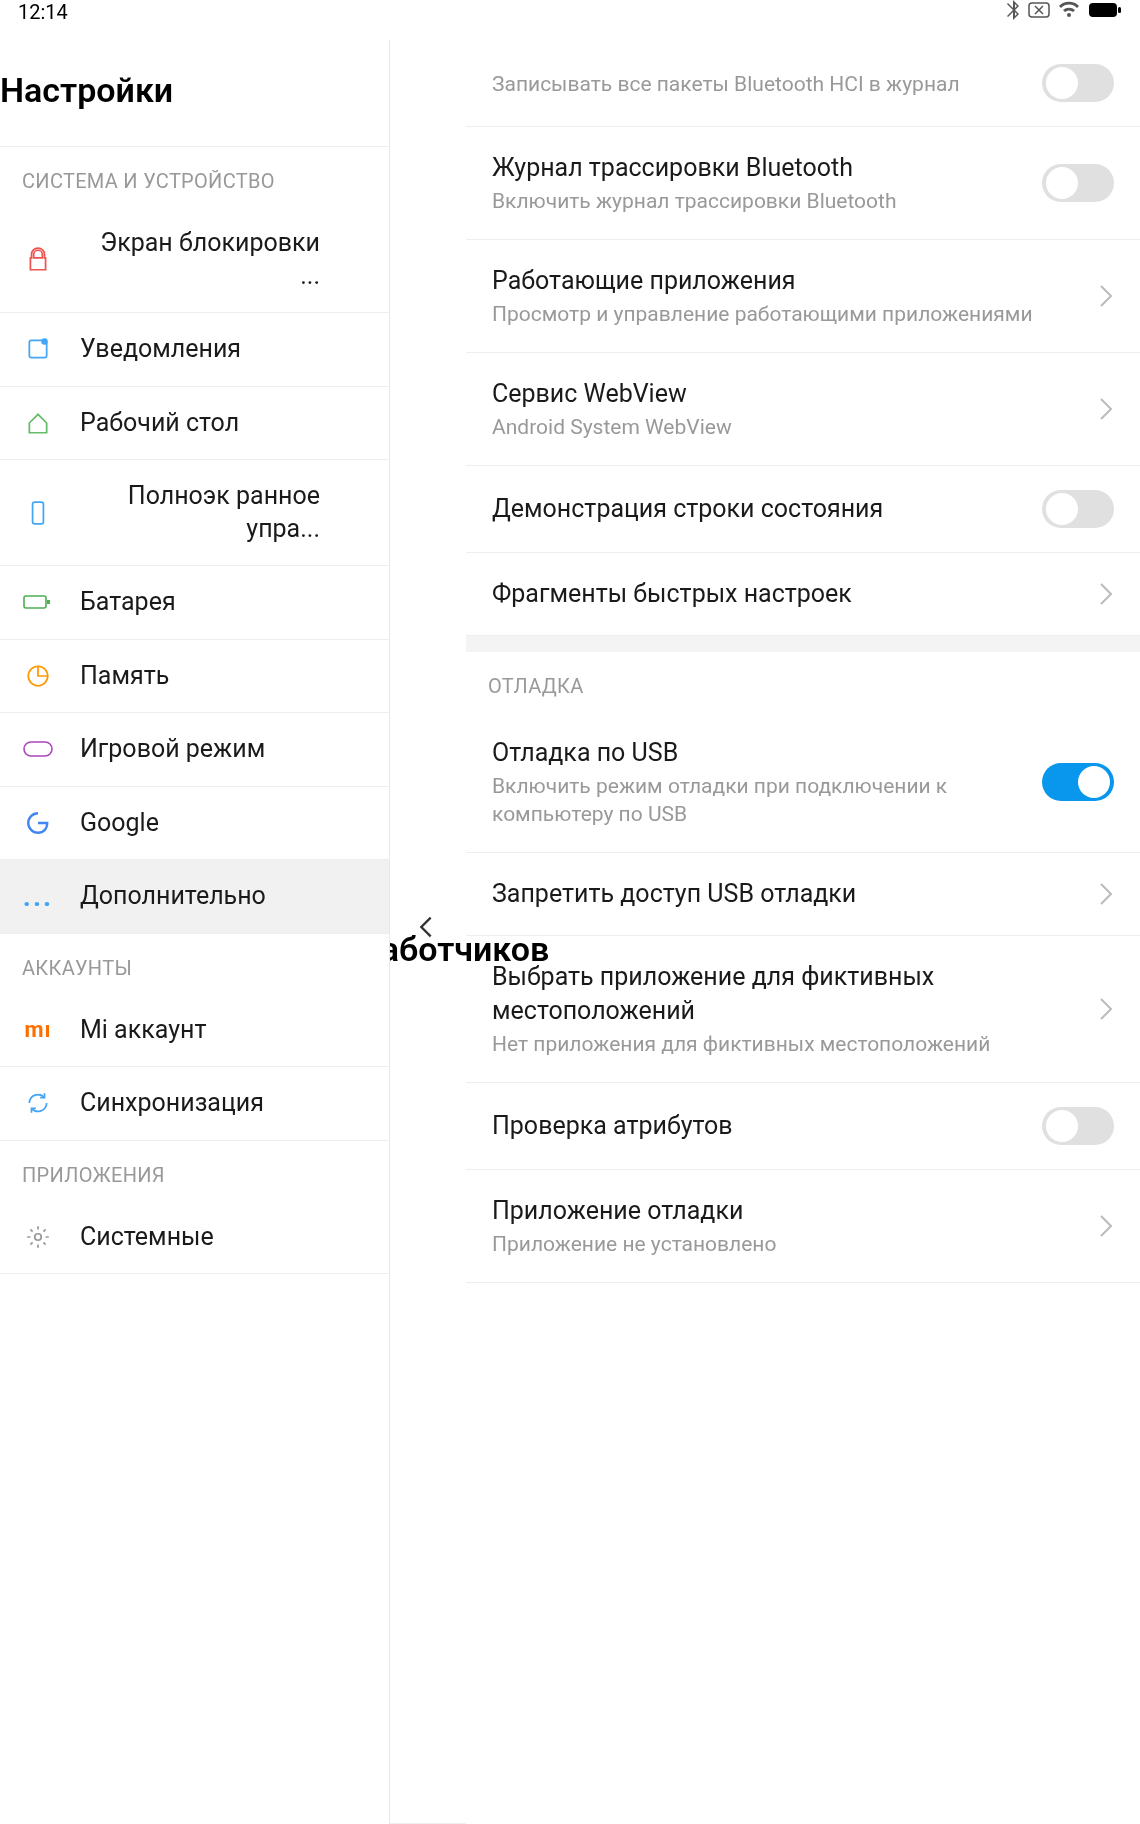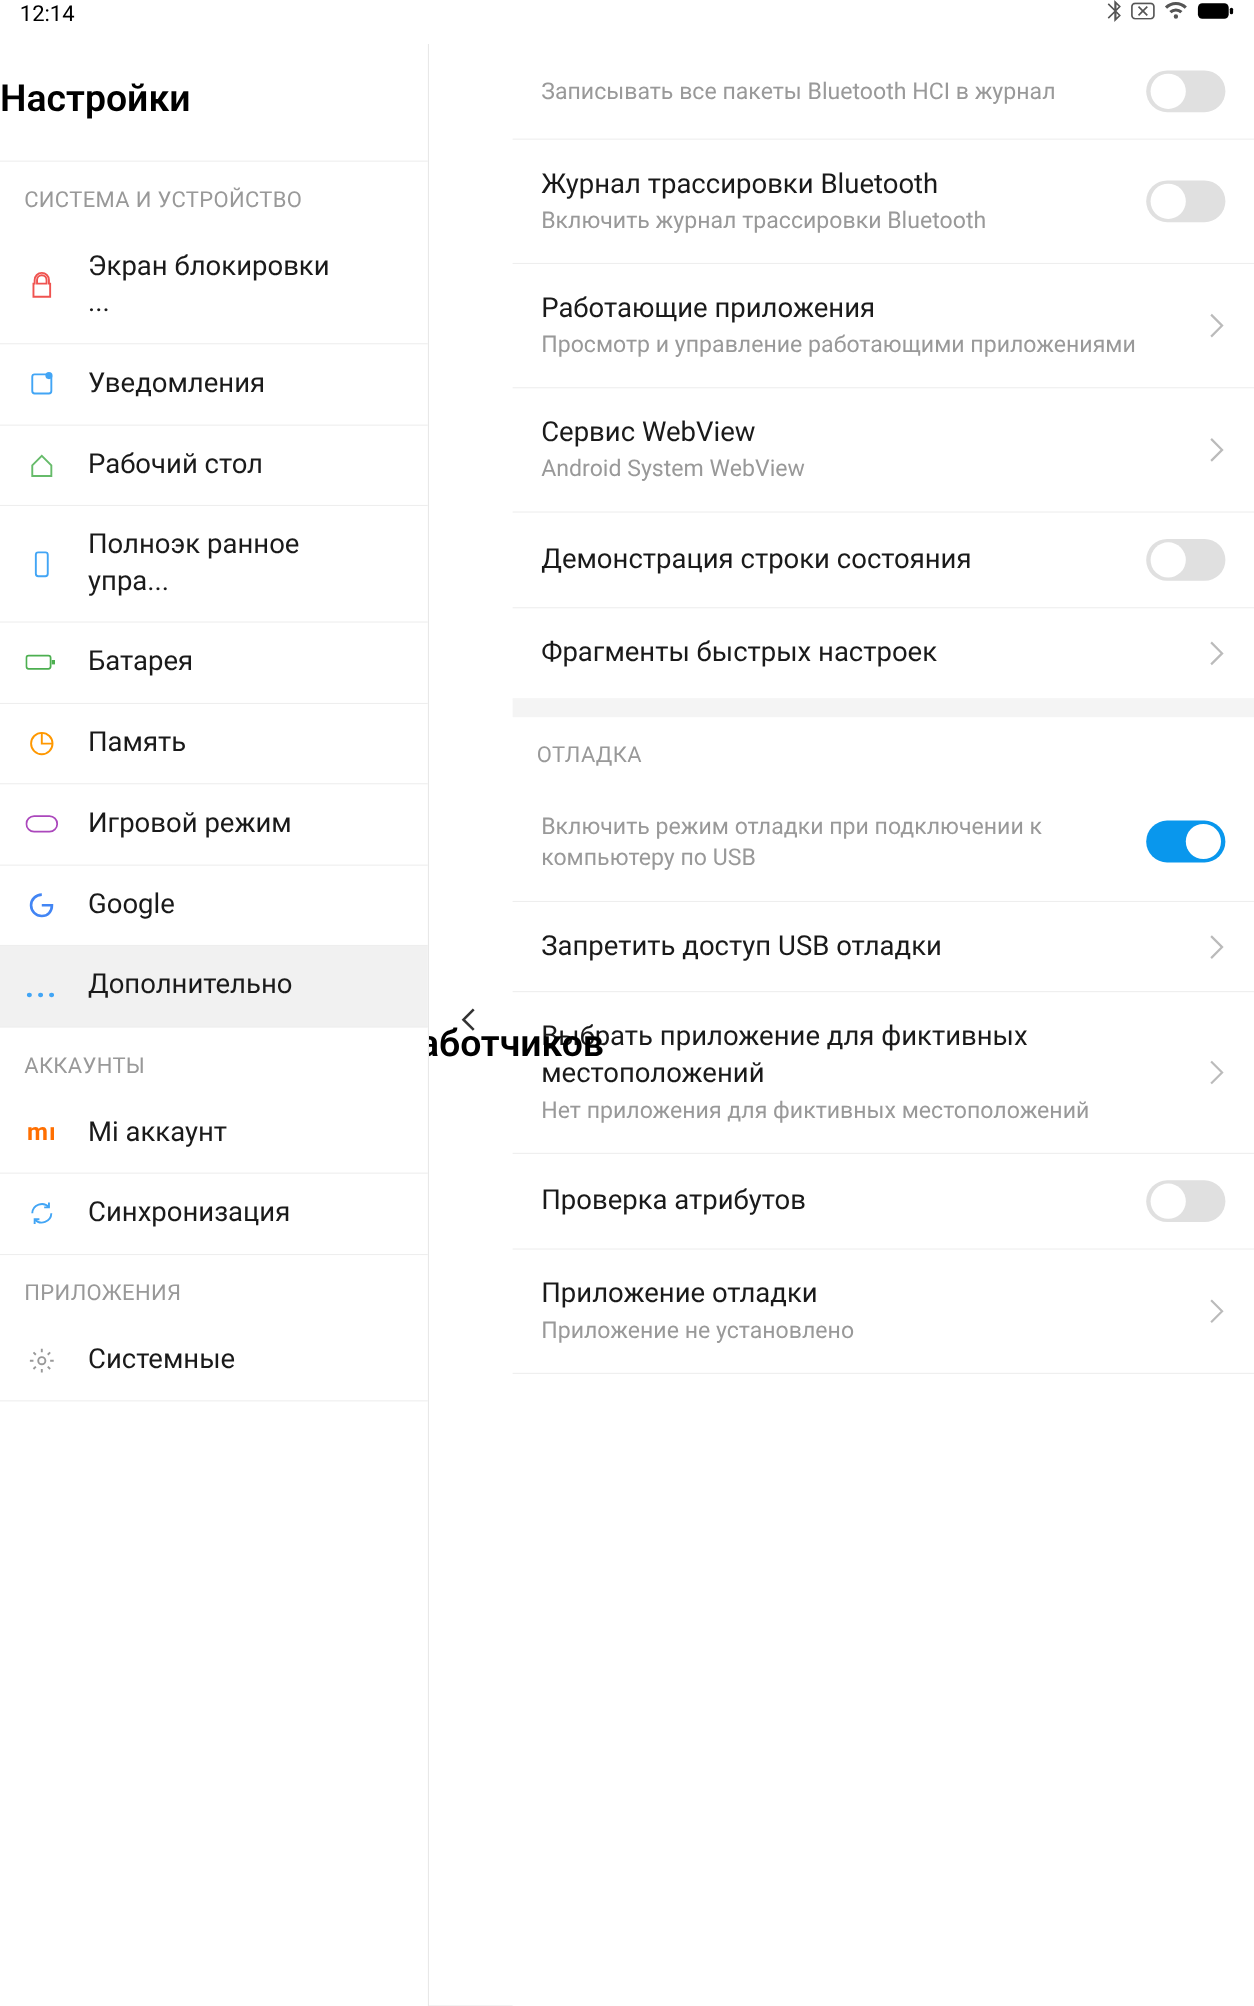--- a/index.html
+++ b/index.html
@@ -57,20 +57,21 @@
       display: flex;
       align-items: center;
       justify-content: center;
       flex-shrink: 0;
     }
     .sidebar-label {
       font-size: 25px;
       color: #1a1a1a;
       line-height: 1.3;
       max-width: 240px;
+      text-align: right;
     }
     .main {
       flex: 1;
       overflow: hidden;
       display: flex;
       flex-direction: row;
     }
     .main-header {
       display: flex;
       align-items: center;
@@ -314,20 +315,21 @@
             <div class="setting-title">Фрагменты быстрых настроек</div>
           </div>
           <svg class="chevron-right" width="16" height="26" viewBox="0 0 16 26">
             <path d="M3 3l10 10L3 23" fill="none" stroke="#bbb" stroke-width="2"></path>
           </svg>
         </div>
         <div class="section-gap"></div>
         <div class="section-header">ОТЛАДКА</div>
         <div class="setting-item">
           <div class="setting-text">
+            <div class="setting-title">Отладка по USB</div>
             <div class="setting-subtitle">Включить режим отладки при подключении к компьютеру по USB</div>
           </div>
           <div class="toggle on"></div>
         </div>
         <div class="setting-item">
           <div class="setting-text">
             <div class="setting-title">Запретить доступ USB отладки</div>
           </div>
           <svg class="chevron-right" width="16" height="26" viewBox="0 0 16 26">
             <path d="M3 3l10 10L3 23" fill="none" stroke="#bbb" stroke-width="2"></path>

